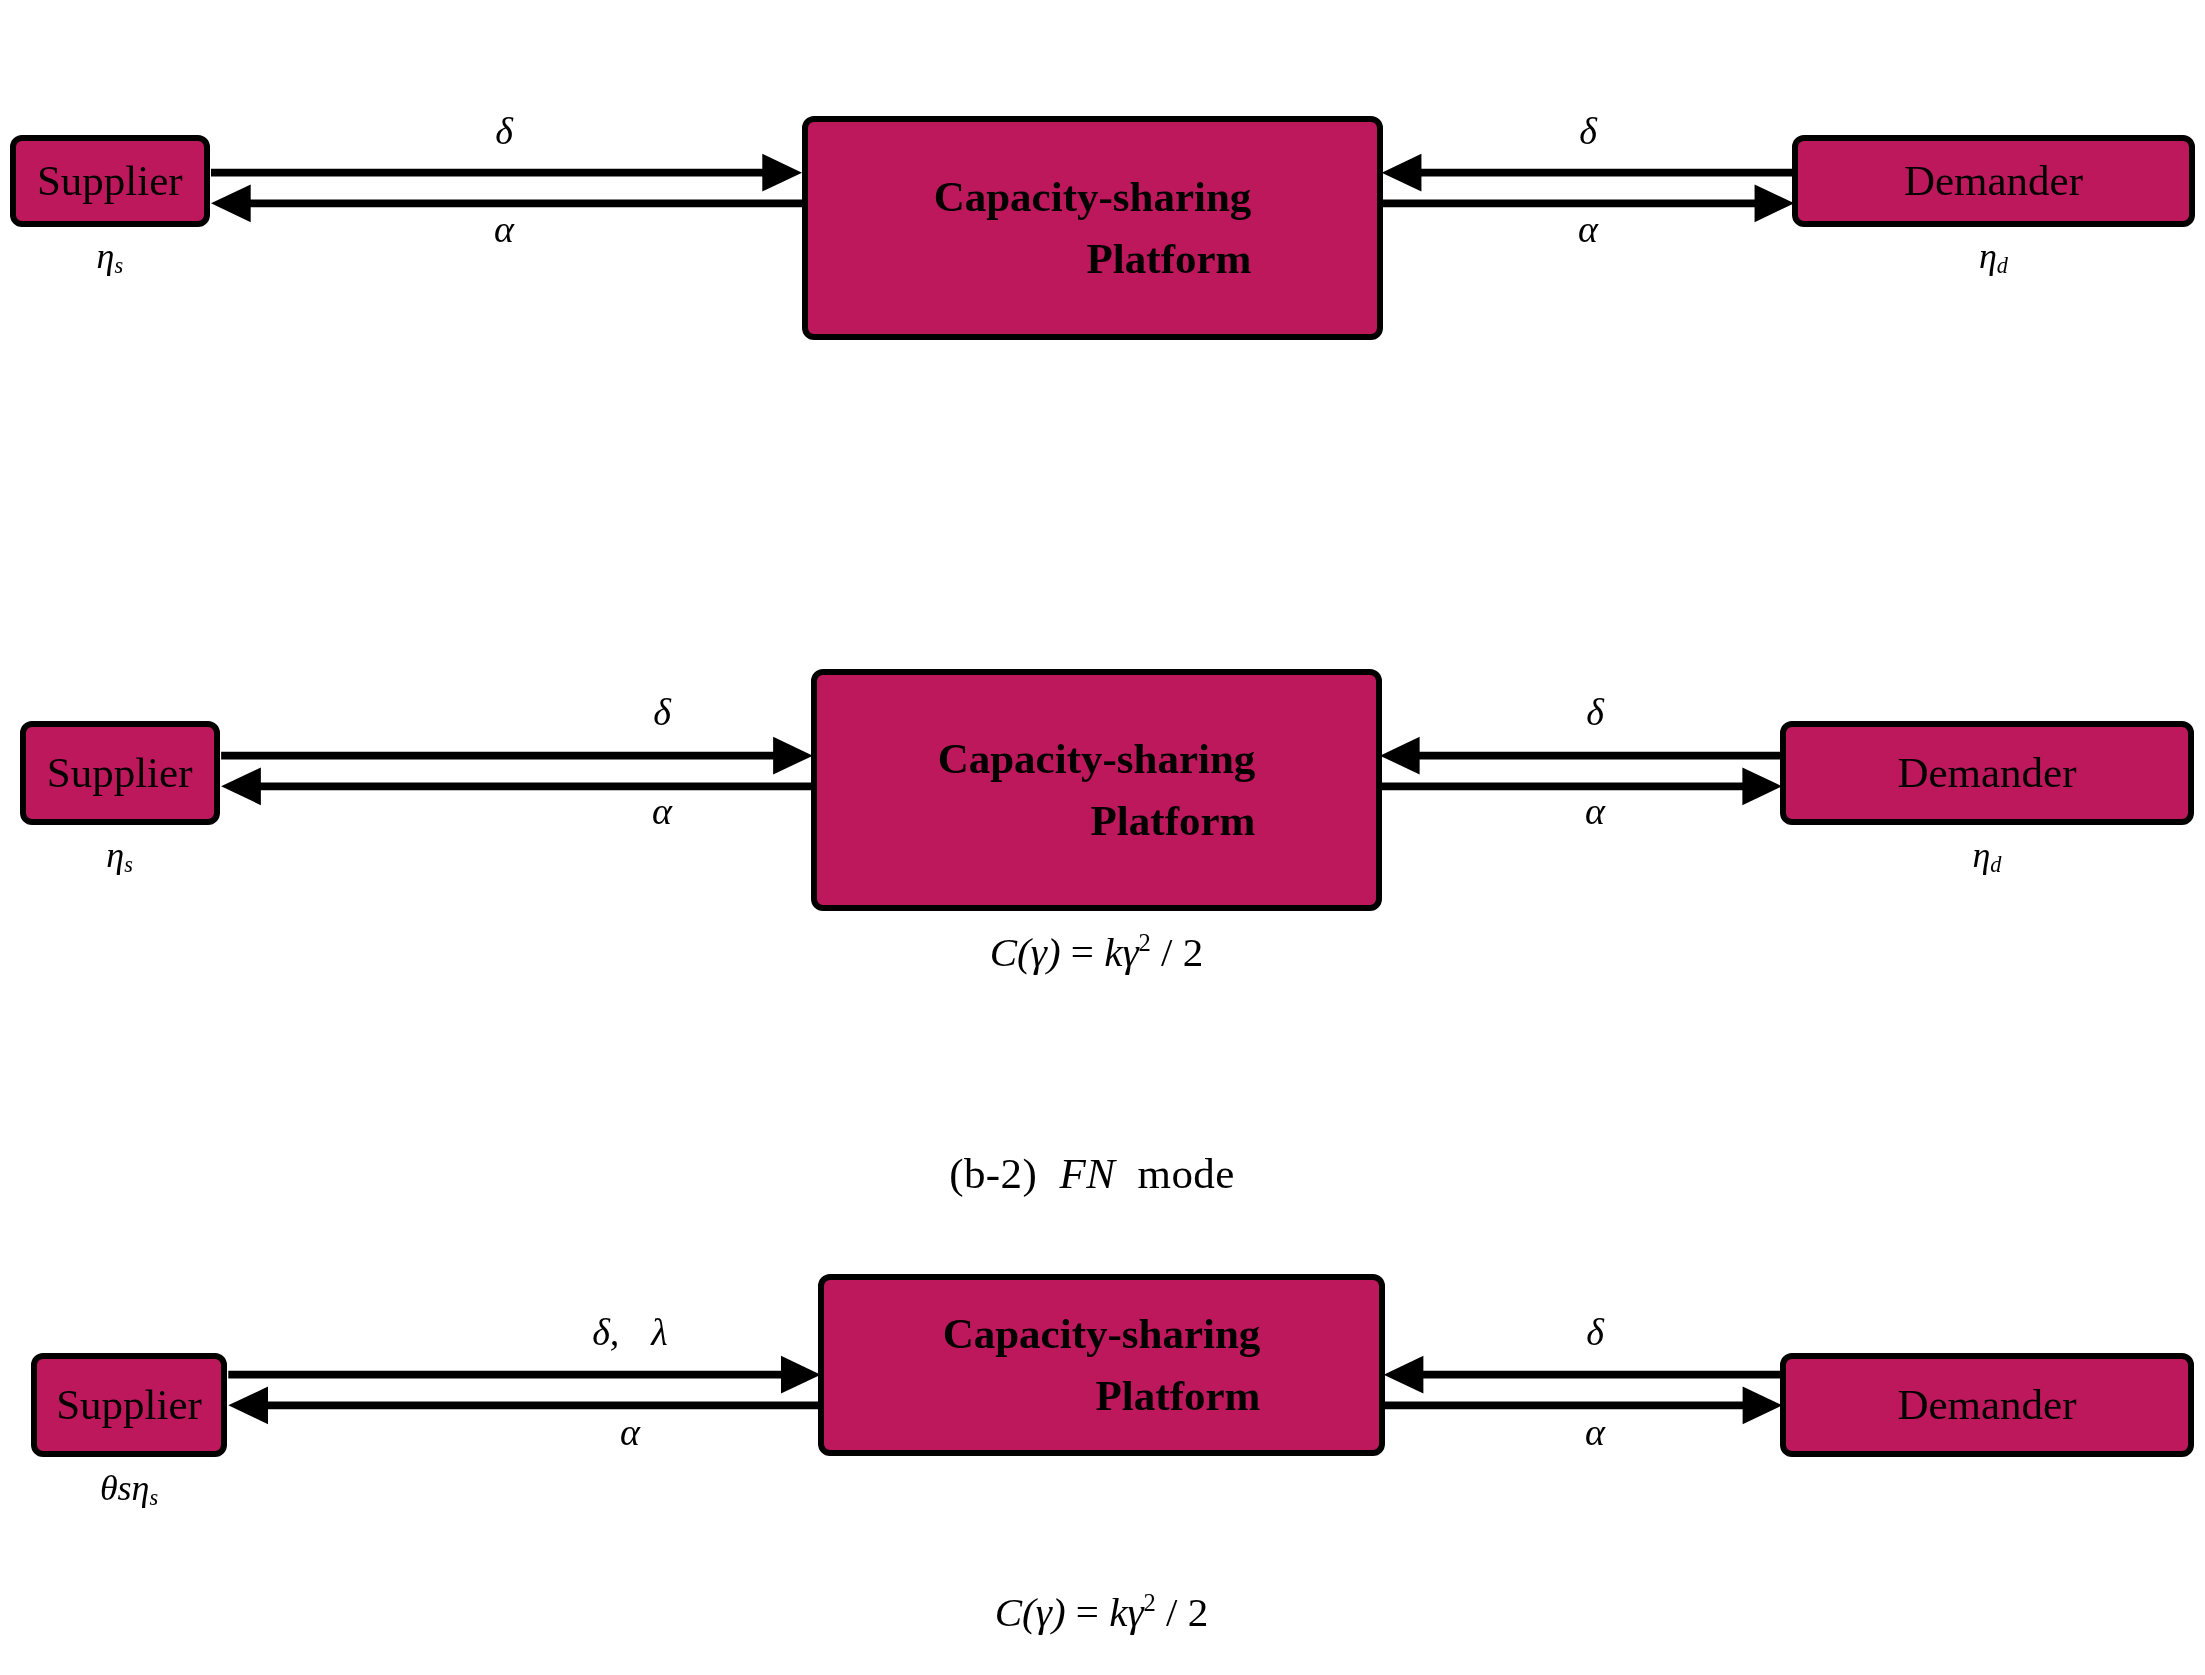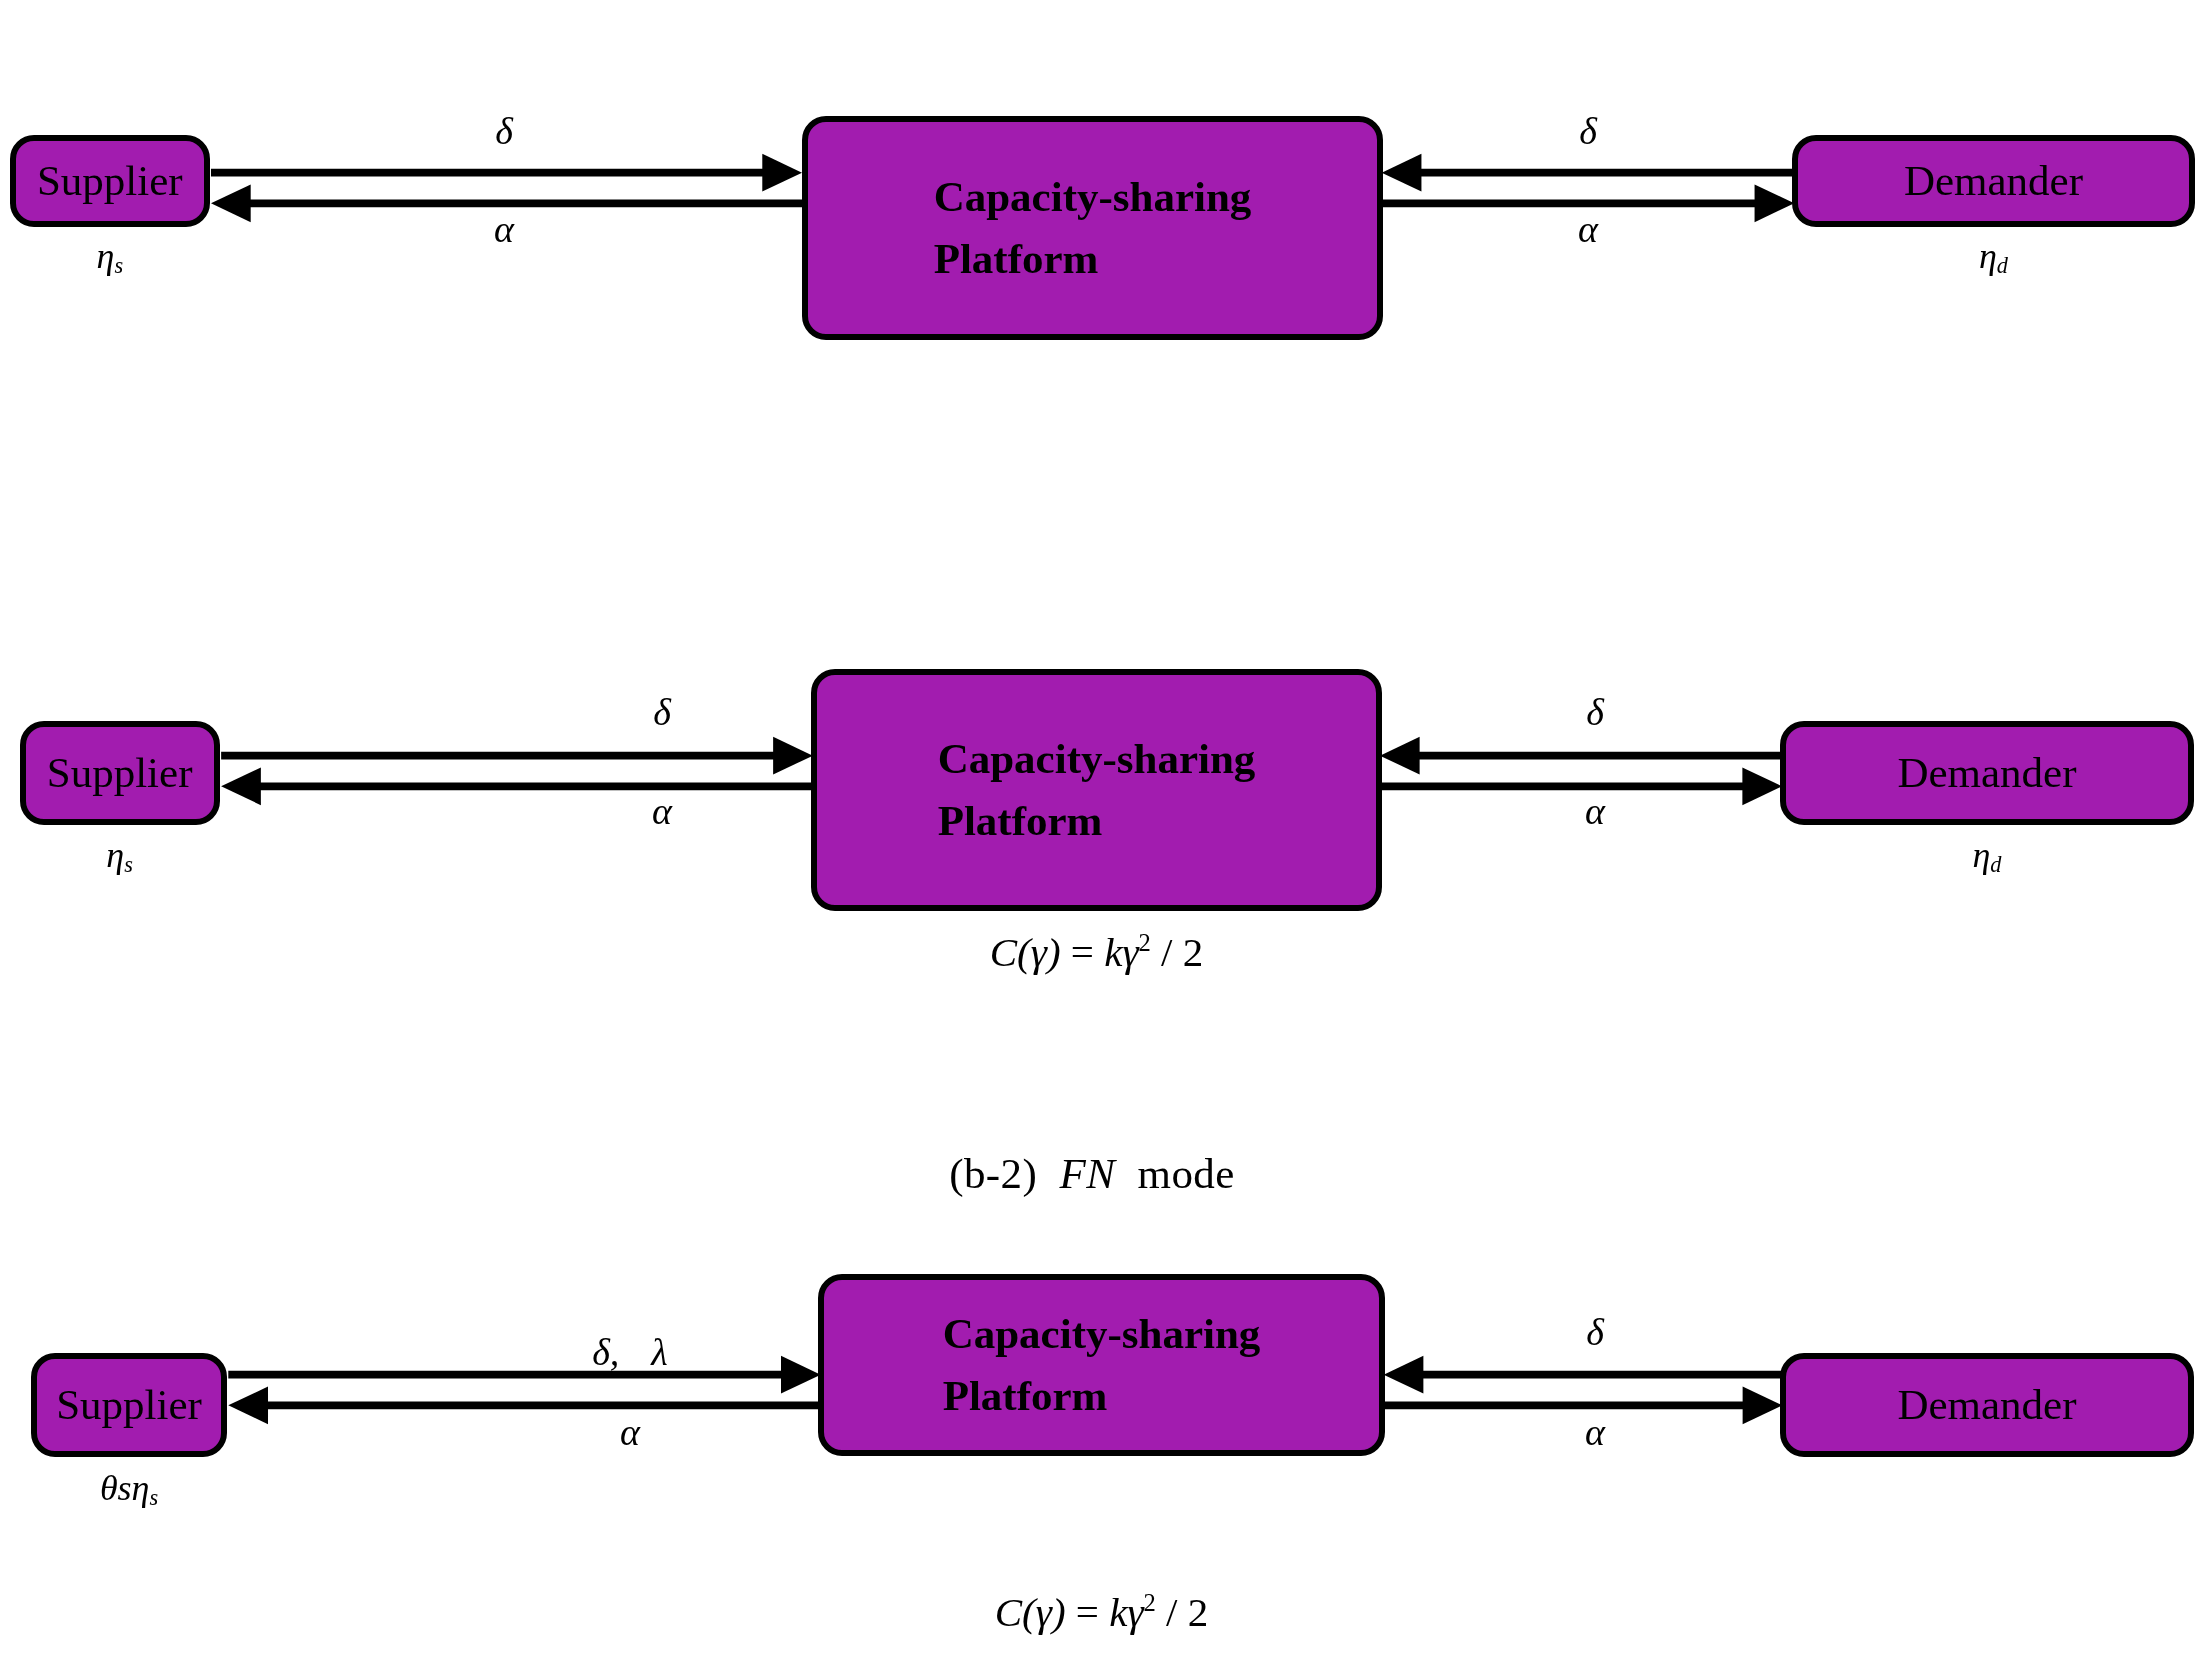--- a/index.html
+++ b/index.html
@@ -9,23 +9,23 @@
        overflow:hidden;}
   .stage{position:absolute;inset:0;}
 
   
   .panel-title{position:absolute;text-align:center;white-space:nowrap;
      font-size:43px;line-height:1;letter-spacing:0.4px;}
   .panel-title .it{font-style:italic;}
 
   
   .node{position:absolute;box-sizing:border-box;
-        border:6.3px solid #000;border-radius:24px;background:#a21caf;
+        border:6.3px solid #000;border-radius:12px;background:#be185d;
         display:flex;align-items:center;justify-content:center;
-        text-align:left;z-index:4;}
+        text-align:right;z-index:4;}
   .node .node-label{font-size:43px;line-height:1.18;white-space:nowrap;}
   .node.platform .node-label{white-space:normal;line-height:1.45;font-weight:bold;}
 
   
   .under-label{position:absolute;text-align:center;white-space:nowrap;
      font-size:36px;font-style:italic;line-height:1;z-index:3;}
   .under-label sub{font-size:.62em;font-style:italic;
      vertical-align:baseline;position:relative;top:.24em;}
 
   
@@ -33,21 +33,21 @@
      font-size:41px;font-style:italic;line-height:1;z-index:3;}
   .formula .up{font-size:.60em;vertical-align:super;font-style:normal;}
   .formula .rom{font-style:normal;}
 
   
   .arrows{position:absolute;z-index:2;overflow:visible;}
 
   
   .edge-label{position:absolute;white-space:nowrap;font-size:38px;
      font-style:italic;line-height:1;z-index:3;text-align:center;}
-  .edge-label.two{letter-spacing:0;margin-top:20px;}
+  .edge-label.two{letter-spacing:0;}
   .edge-label .gap{display:inline-block;width:32px;}
 </style>
 </head>
 <body>
 
 <div class="stage">
 
 
   <div class="node supplier" style="left:9.8px;top:135px;width:200px;height:92px;">
     <span class="node-label">Supplier</span>

